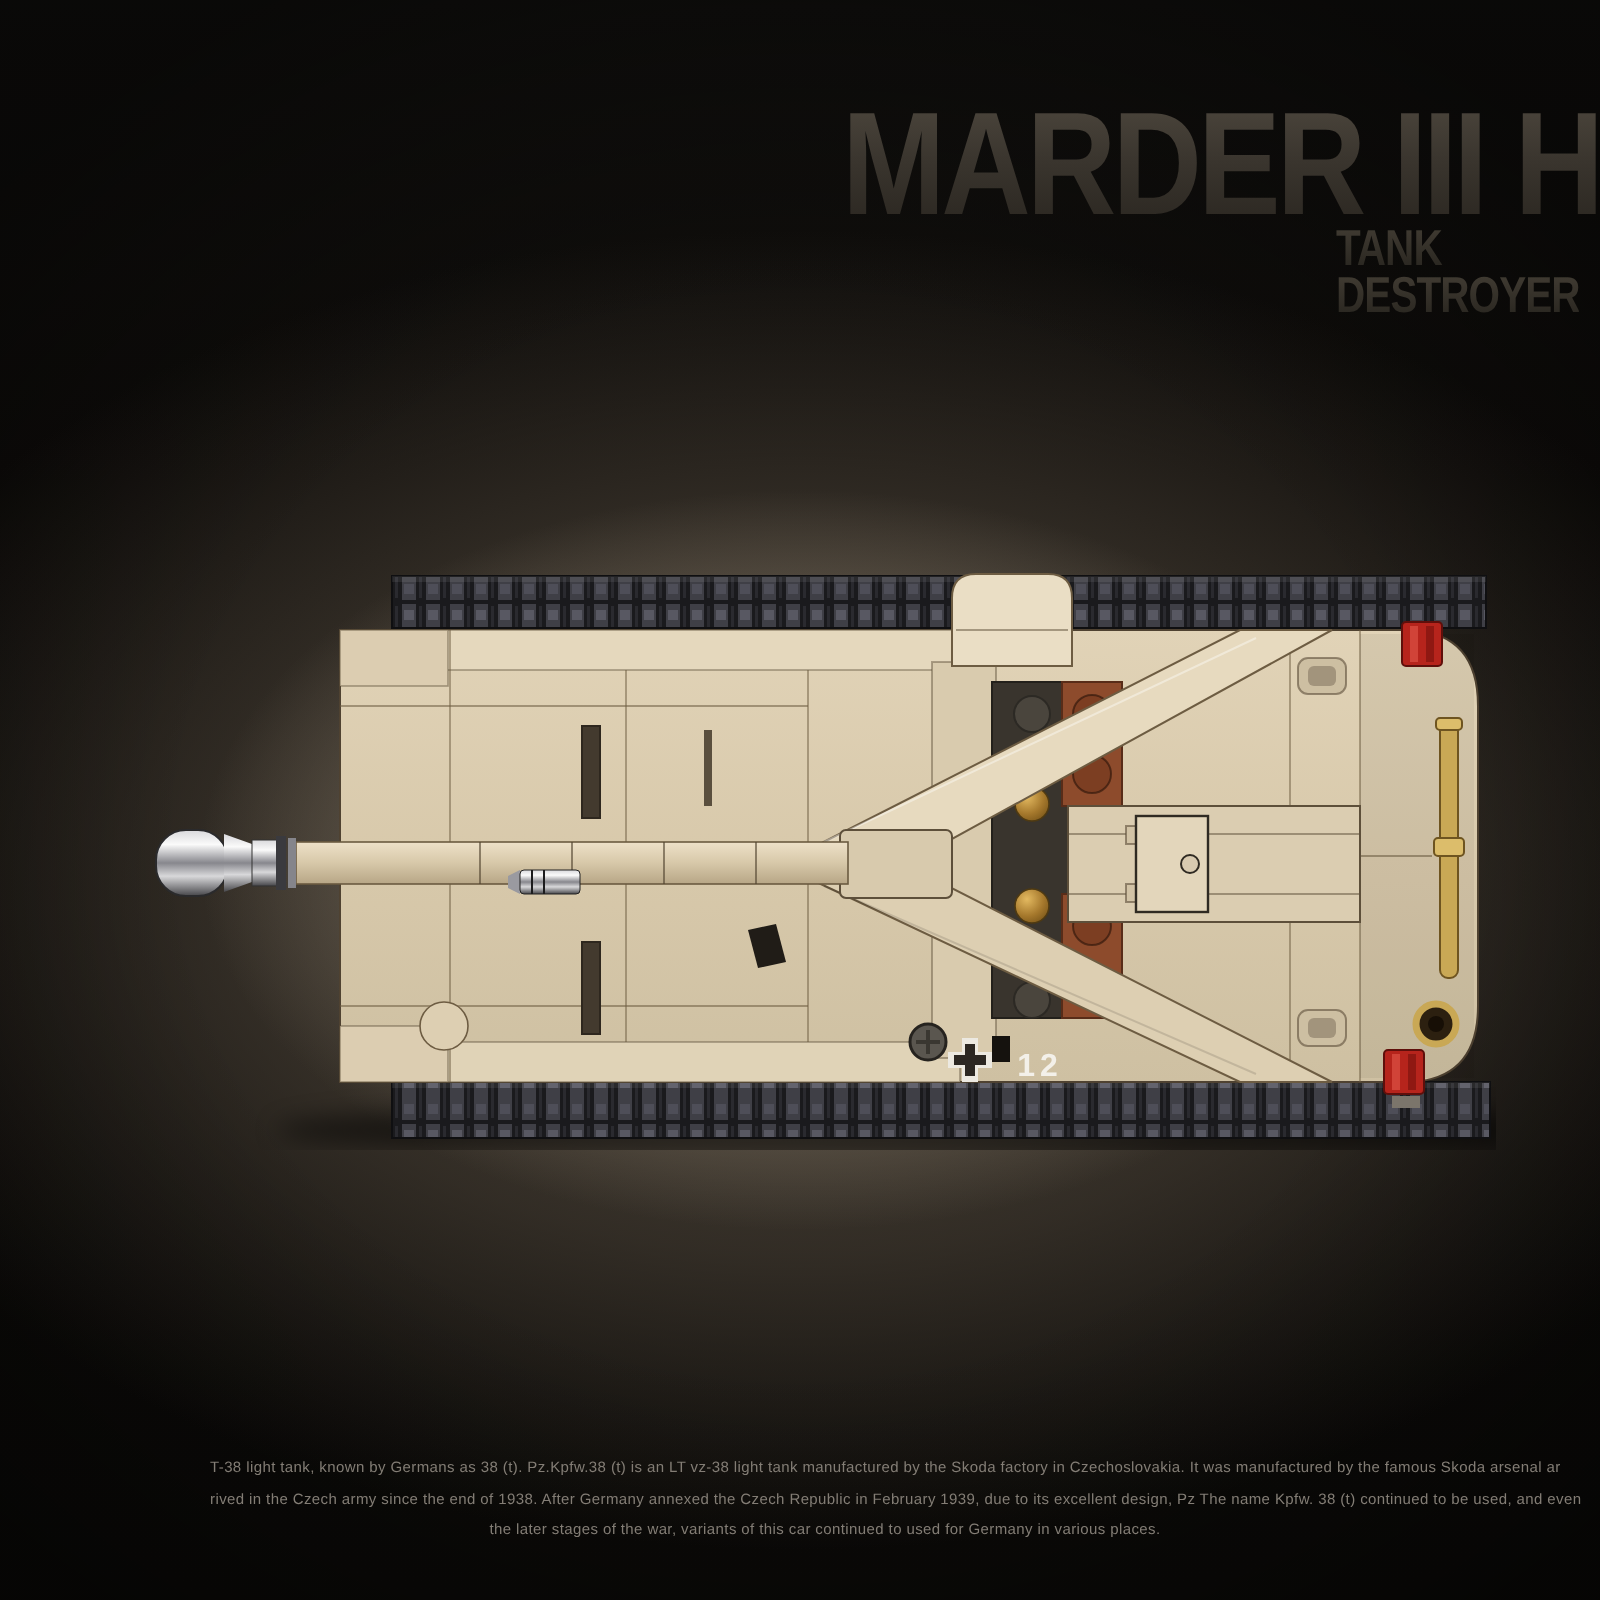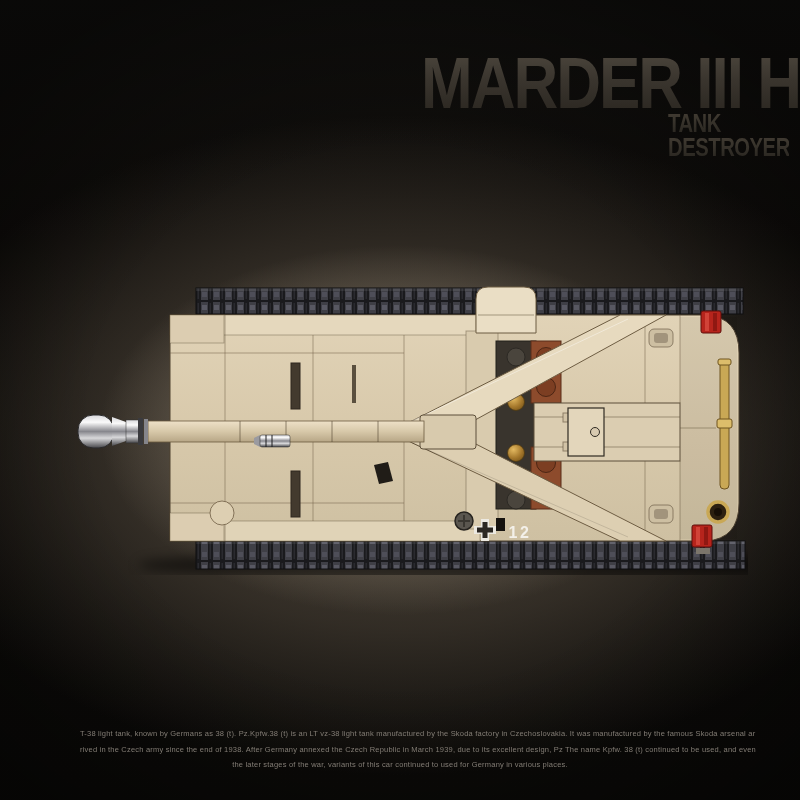--- a/index.html
+++ b/index.html
@@ -29,21 +29,21 @@
     background:linear-gradient(180deg,#433d34 0%,#322e27 60%,#262younger320 100%);
     background:linear-gradient(180deg,#433d34 0%,#322e27 60%,#25221d 100%);
     -webkit-background-clip:text;background-clip:text;color:transparent;
     text-transform:uppercase;white-space:nowrap;}
   
   .tank-scene{position:absolute;left:68px;top:275px;width:680px;height:300px;}
   
   .description{position:absolute;top:726px;left:50%;transform:translateX(-50%);
     width:640px;text-align:center;color:#837d75;font-size:7.5px;line-height:15.5px;
     letter-spacing:.2px;}
-  .description div{white-space:nowrap;}
+  .description div{white-space:nowrap;margin-left:25px;}
 </style>
 </head>
 <body>
 
 <div class="vignette"></div>
 
 <div class="title-block">
   <h1 class="main-title">MARDER III H</h1>
   <div class="sub-title">
     <span>TANK</span>
@@ -227,15 +227,15 @@
       <rect x="-8" y="-2.5" width="16" height="5" fill="#2b2722"></rect>
       <rect x="-2.5" y="-8" width="5" height="16" fill="#2b2722"></rect>
     </g>
     <text x="452" y="263" text-anchor="middle" font-family="Liberation Sans, sans-serif" font-size="16" font-weight="bold" letter-spacing="2.5" fill="#f3f0e9">12</text>
   </g>
 </svg>
 </div>
 
 <div class="description">
   <div>T-38 light tank, known by Germans as 38 (t). Pz.Kpfw.38 (t) is an LT vz-38 light tank manufactured by the Skoda factory in Czechoslovakia. It was manufactured by the famous Skoda arsenal ar</div>
-  <div>rived in the Czech army since the end of 1938. After Germany annexed the Czech Republic in March 1939, due to its excellent design, Pz The name Kpfw. 38 (t) continued to be used, and even</div>
+  <div>rived in the Czech army since the end of 1938. After Germany annexed the Czech Republic in February 1939, due to its excellent design, Pz The name Kpfw. 38 (t) continued to be used, and even</div>
   <div>the later stages of the war, variants of this car continued to used for Germany in various places.</div>
 </div>
 
 </body></html>

